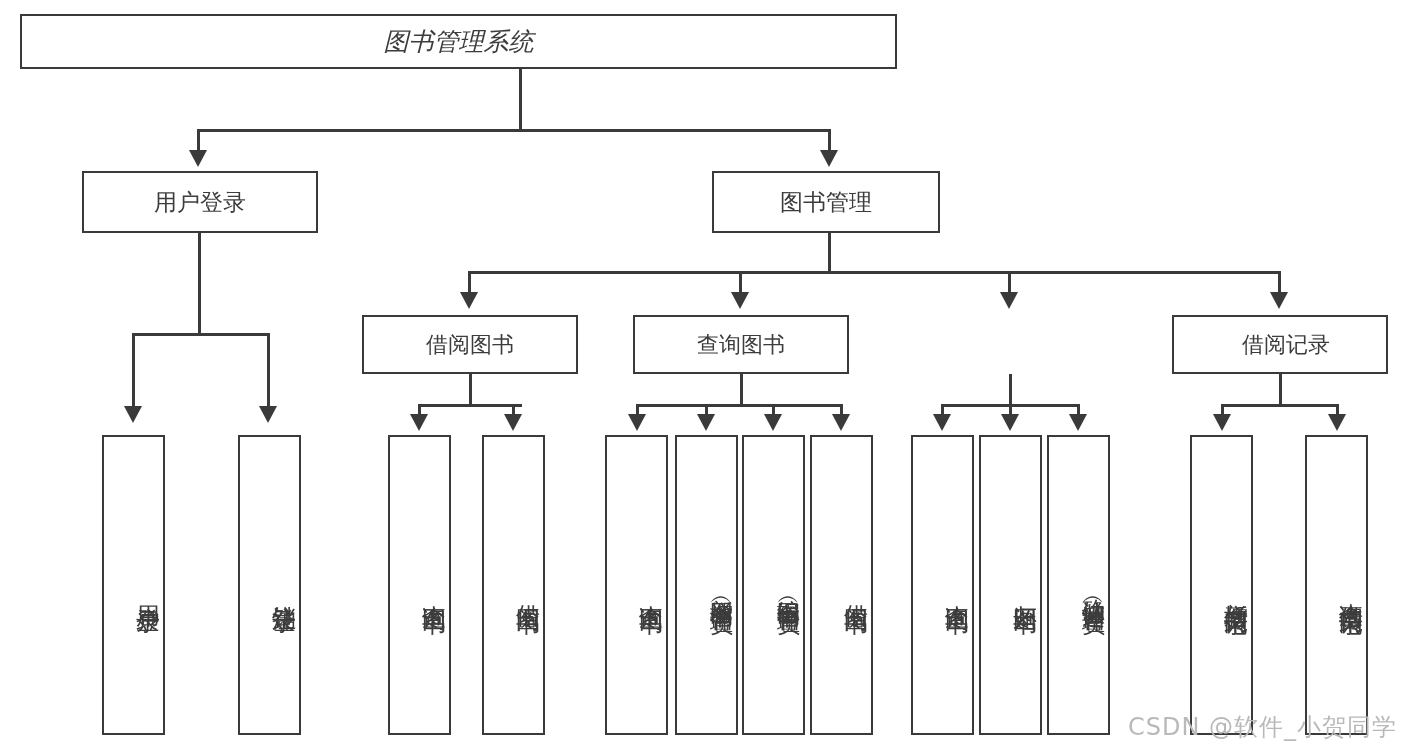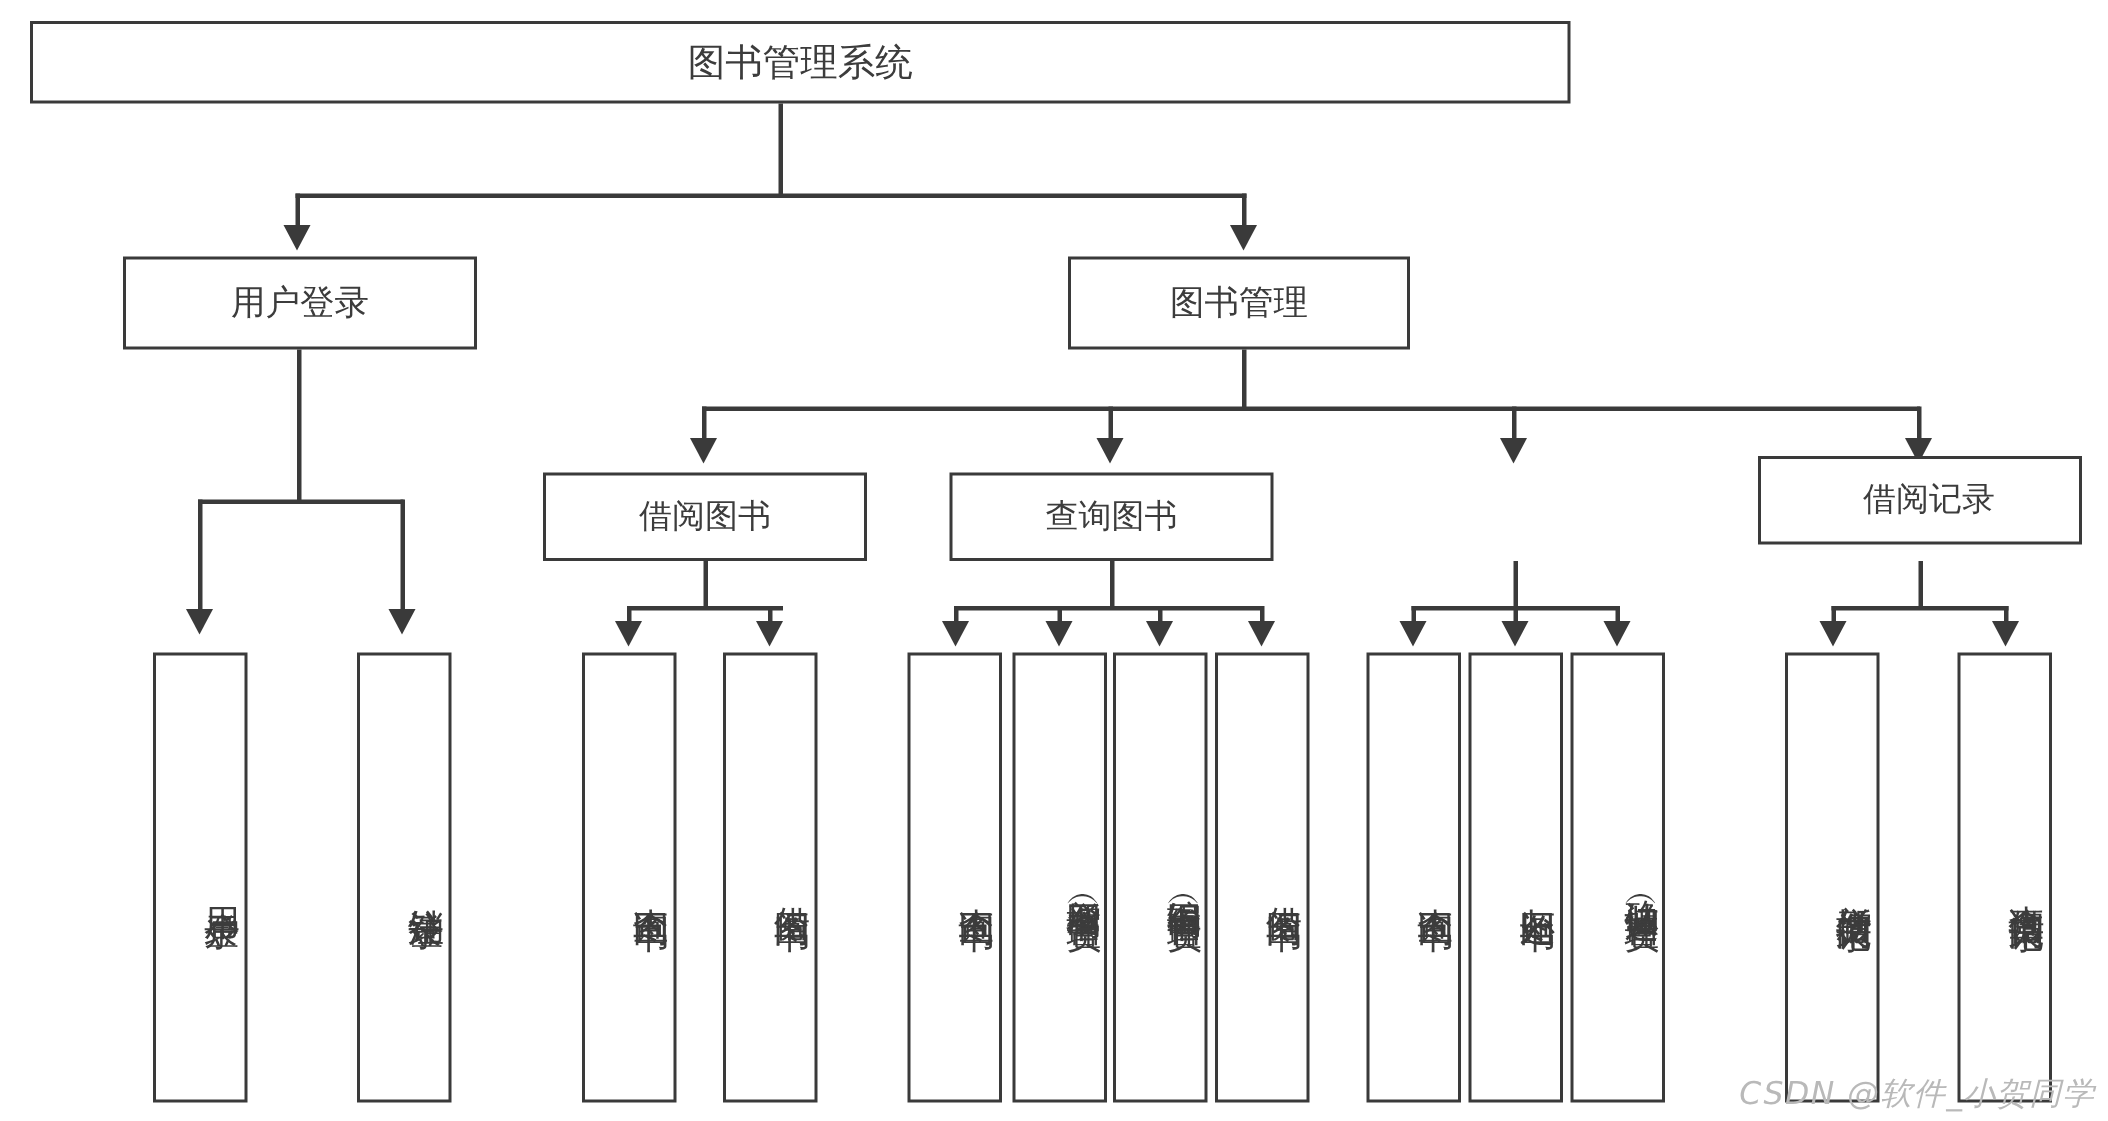--- a/index.html
+++ b/index.html
@@ -53,34 +53,33 @@
     width:0;height:0;
     border-left:9px solid transparent;
     border-right:9px solid transparent;
     border-top:17px solid #3a3a3a;
   }
   
   #watermark{
     position:absolute;
     right:8px;
     bottom:4px;
-    font-size:21px;
+    font-size:24px;
     color:#b9b9b9;
     letter-spacing:1px;
     white-space:nowrap;
     pointer-events:none;
-    font-style:italic;
   }
 </style>
 </head>
 <body>
 
 <div id="canvas">
 
-  <div class="node root" style="left:20px;top:14px;width:1027px;height:55px;">图书管理系统</div>
+  <div class="node root" style="left:20px;top:14px;width:877px;height:55px;font-style:italic;">图书管理系统</div>
 
   <div class="ln v" style="left:519px;top:69px;height:62px;"></div>
 
   <div class="ln h" style="left:197px;top:129px;width:634px;"></div>
 
   <div class="ln v" style="left:197px;top:129px;height:26px;"></div>
   <div class="arrow" style="left:189px;top:150px;"></div>
 
   <div class="ln v" style="left:828px;top:129px;height:26px;"></div>
   <div class="arrow" style="left:820px;top:150px;"></div>
@@ -102,21 +101,21 @@
   <div class="arrow" style="left:460px;top:292px;"></div>
   <div class="ln v" style="left:739px;top:271px;height:25px;"></div>
   <div class="arrow" style="left:731px;top:292px;"></div>
   <div class="ln v" style="left:1008px;top:271px;height:25px;"></div>
   <div class="arrow" style="left:1000px;top:292px;"></div>
   <div class="ln v" style="left:1278px;top:271px;height:25px;"></div>
   <div class="arrow" style="left:1270px;top:292px;"></div>
 
   <div class="node lvl2" style="left:362px;top:315px;width:216px;height:59px;">借阅图书</div>
   <div class="node lvl2" style="left:633px;top:315px;width:216px;height:59px;">查询图书</div>
-  <div class="node lvl2" style="left:1172px;top:304px;width:216px;height:59px;padding-left:12px;">借阅记录</div>
+  <div class="node lvl2" style="left:1172px;top:315px;width:216px;height:59px;padding-left:12px;">借阅记录</div>
 
   <div class="ln v" style="left:469px;top:374px;height:32px;"></div>
   <div class="ln h" style="left:418px;top:404px;width:104px;"></div>
   <div class="ln v" style="left:418px;top:404px;height:12px;"></div>
   <div class="arrow" style="left:410px;top:414px;"></div>
   <div class="ln v" style="left:512px;top:404px;height:12px;"></div>
   <div class="arrow" style="left:504px;top:414px;"></div>
 
   <div class="ln v" style="left:740px;top:374px;height:32px;"></div>
   <div class="ln h" style="left:636px;top:404px;width:206px;"></div>

